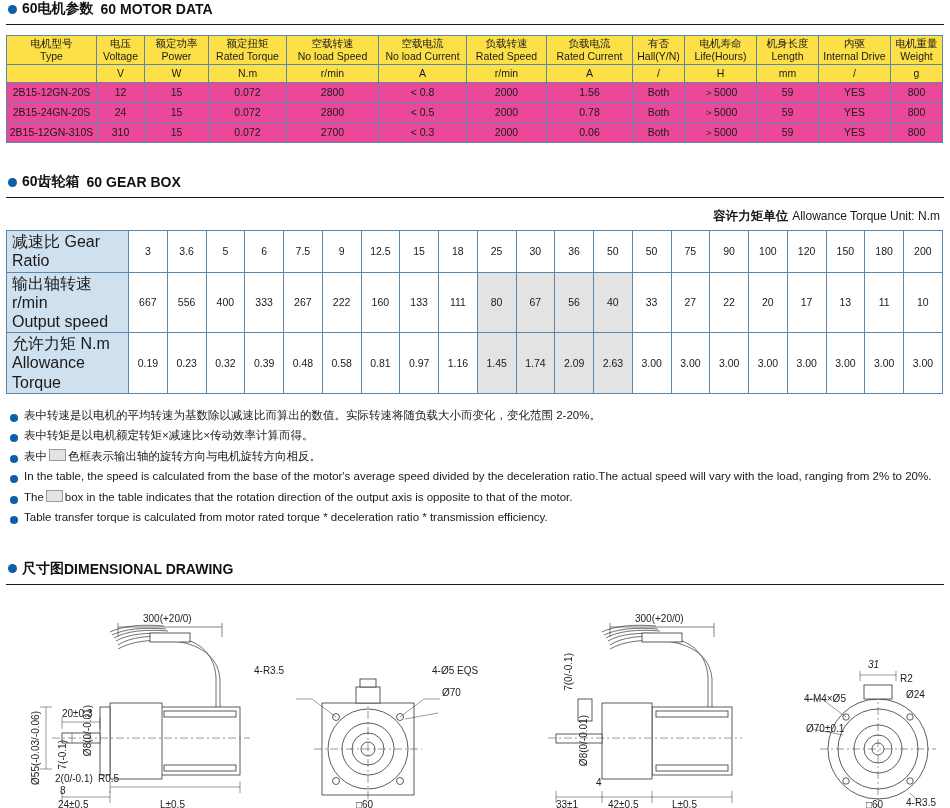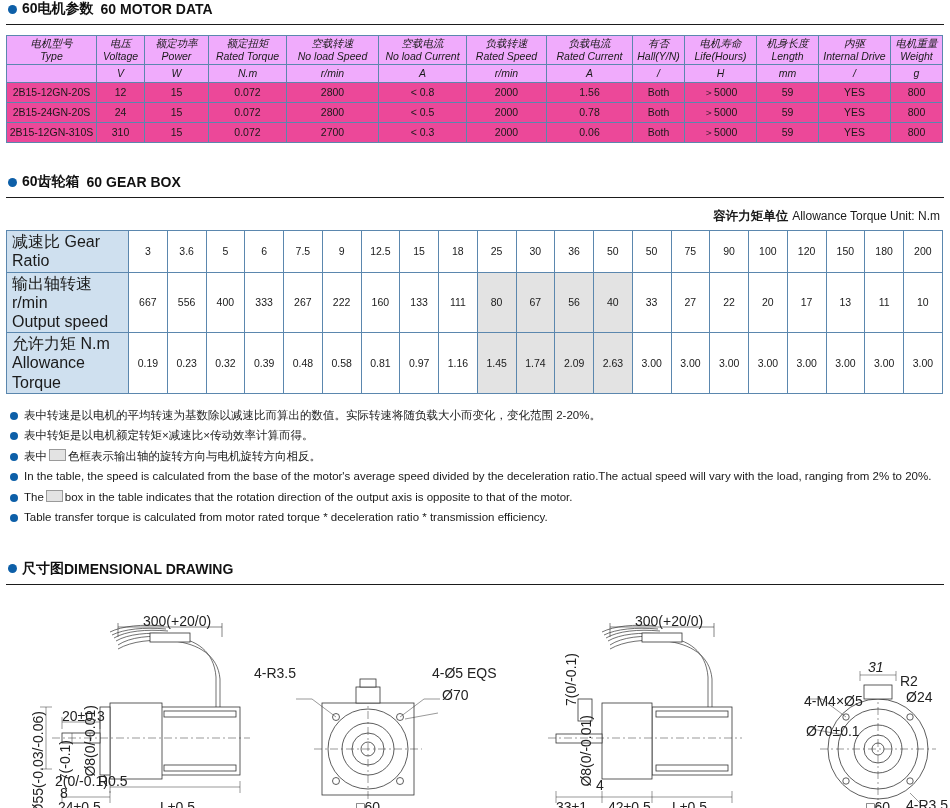--- a/index.html
+++ b/index.html
@@ -54,23 +54,22 @@
   .motor-table td, .motor-table th {
     border: 1px solid #5b87ae;
     text-align: center;
     vertical-align: middle;
     font-weight: normal;
     font-size: 10.5px;
     padding: 1px 2px;
     line-height: 1.25;
   }
   .motor-table thead td {
-    background: #f0abfc;
+    background: #fde047;
     height: 26px;
-    font-style: italic;
   }
   .motor-table thead td.unit-row {
     height: 15px;
   }
   .motor-table tbody td {
     height: 17px;
     background: #ec4899;
   }
   .th-cn { display: block; font-size: 10.5px; }
   .th-en { display: block; font-size: 10.5px; }
@@ -109,21 +108,21 @@
   .gear-table tr.r1 td { height: 22px; }
   .gear-table tr.r2 td, .gear-table tr.r3 td { height: 26px; }
   .gear-table td.hl { background: #e3e3e3; }
 
   
   .notes {
     margin: 14px 0 0 10px;
   }
   .note {
     display: flex;
-    align-items: flex-start;
+    align-items: center;
     margin-bottom: 5px;
     font-size: 11.5px;
     line-height: 1.35;
   }
   .note .nb {
     width: 8px; height: 8px; border-radius: 50%;
     background: #0d5fa8; margin: 4px 6px 0 0; flex: 0 0 auto;
   }
   .swatch-box {
     display: inline-block;
@@ -138,21 +137,21 @@
   .dim-wrap { margin-top: 34px; }
   .drawing {
     position: relative;
     width: 950px;
     height: 220px;
     margin-top: 22px;
   }
   .drawing svg { display: block; }
   .dimnote {
     position: absolute;
-    font-size: 14px;
+    font-size: 10px;
     color: #222;
     white-space: nowrap;
   }
   .vert {
     writing-mode: vertical-rl;
     transform: rotate(180deg);
   }
 </style>
 </head>
 <body>

